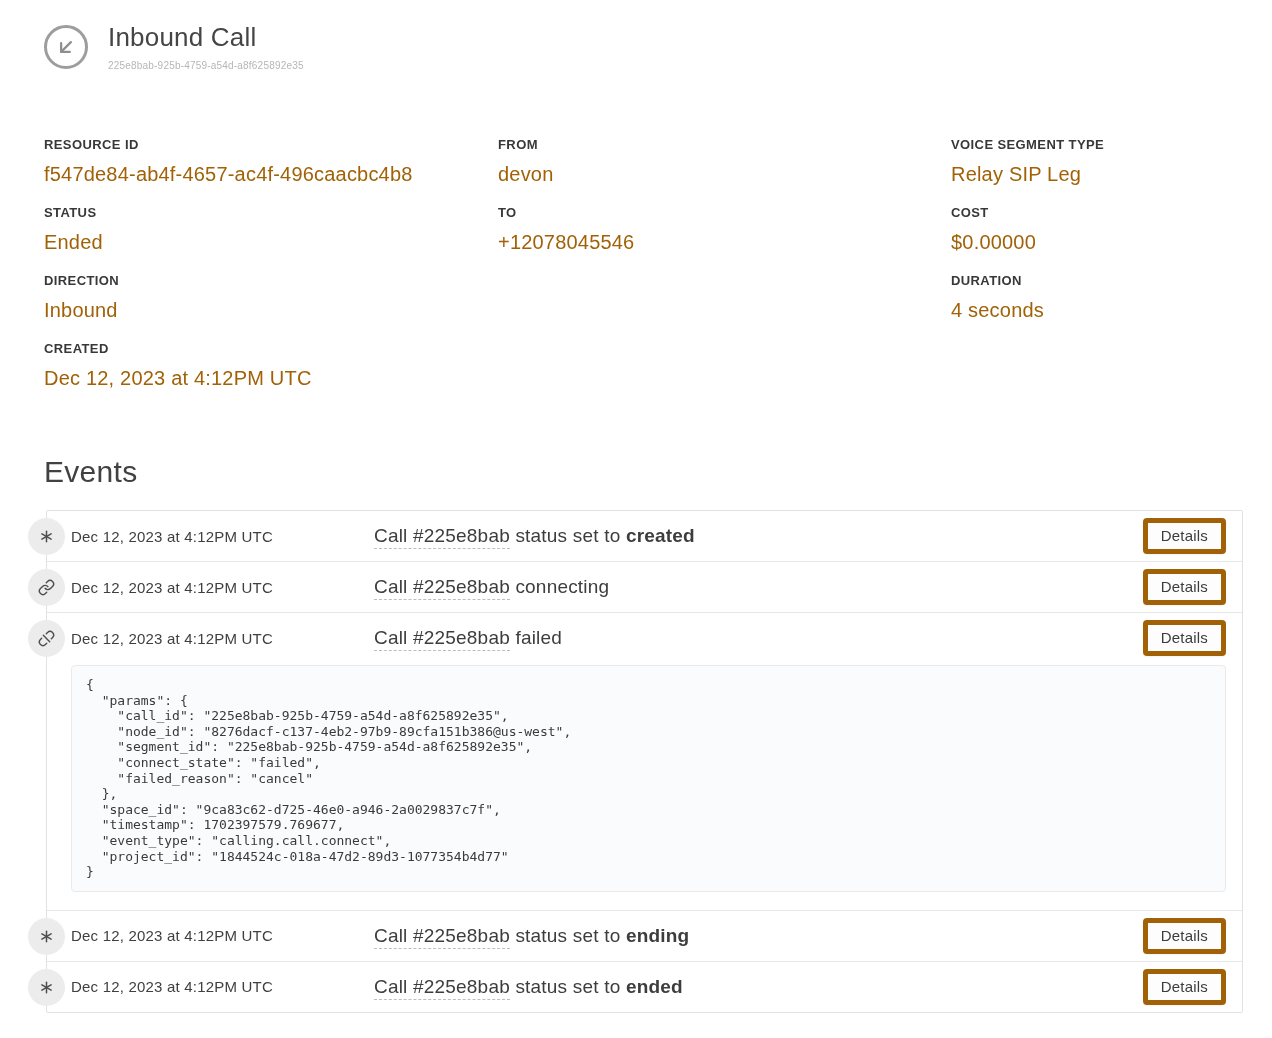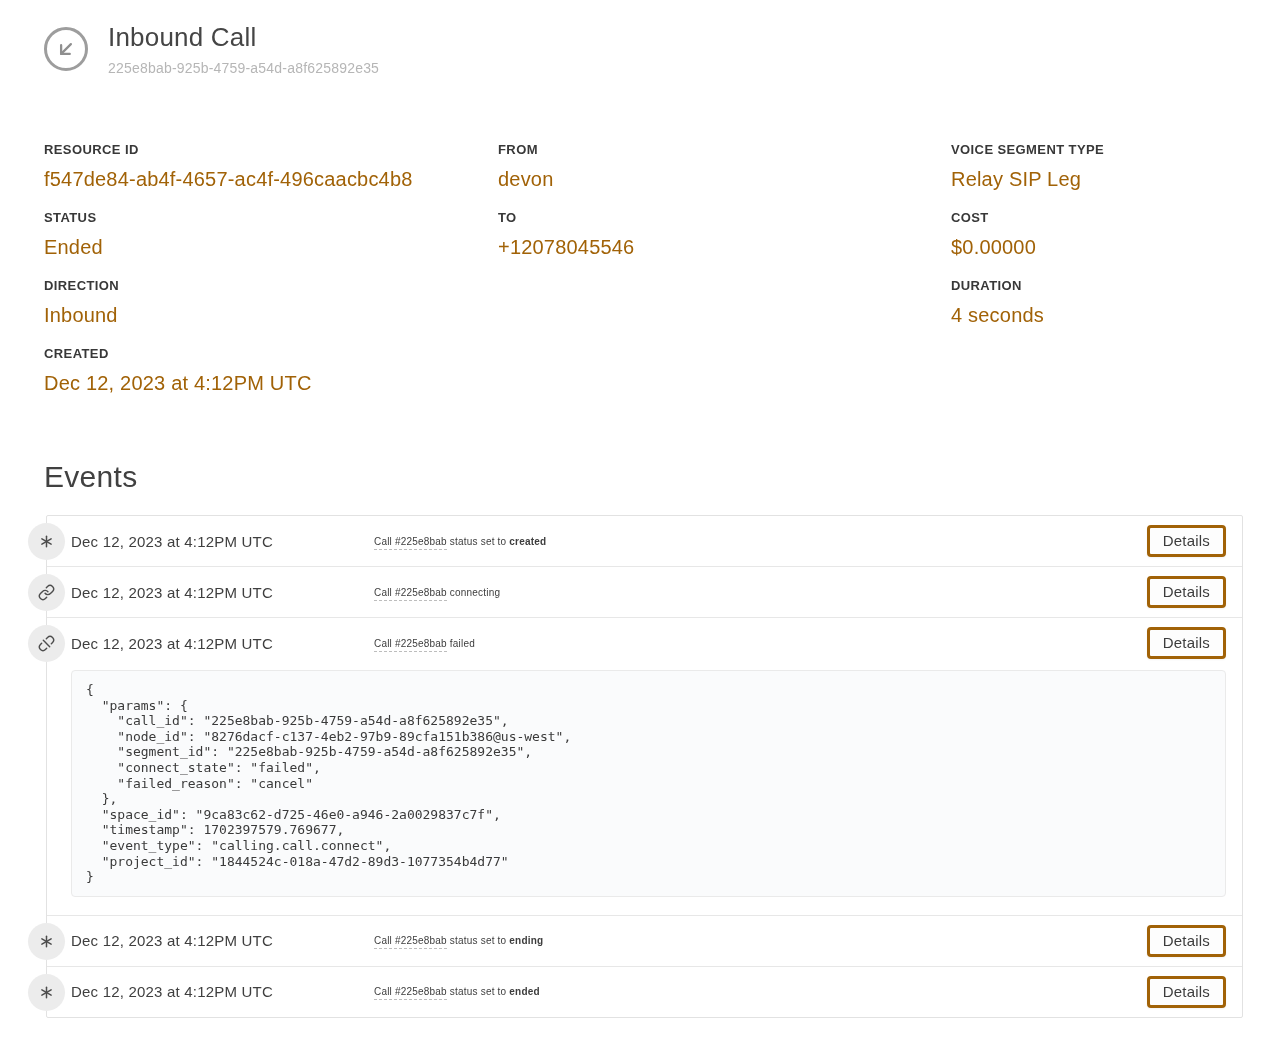--- a/index.html
+++ b/index.html
@@ -27,21 +27,21 @@
   }
   .header-text { margin-left: 20px; }
   .page-title {
     font-size: 26px;
     font-weight: 500;
     color: #454545;
     letter-spacing: 0.2px;
   }
   .page-subtitle {
     margin-top: 7px;
-    font-size: 14px;
+    font-size: 10px;
     color: #b6b6b6;
     letter-spacing: 0.2px;
   }
 
   
   .details-grid {
     margin-top: 66px;
     display: grid;
     grid-template-columns: 408px 407px auto;
     gap: 46px;
@@ -99,39 +99,39 @@
   }
   .event-timestamp {
     width: 303px;
     flex: 0 0 303px;
     font-size: 15px;
     color: #3f3f3f;
     letter-spacing: 0.2px;
   }
   .event-message {
     flex: 1 1 auto;
-    font-size: 10px;
+    font-size: 19px;
     color: #3d3d3d;
     letter-spacing: 0.2px;
   }
   .event-link {
     color: #3d3d3d;
     text-decoration: none;
     border-bottom: 1px dashed #bdbdbd;
     padding-bottom: 2px;
     cursor: pointer;
   }
   .event-bold { font-weight: 700; }
   .details-button {
     flex: 0 0 auto;
     font-family: "Liberation Sans", sans-serif;
     font-size: 15px;
     color: #3c3c3c;
     background: #fdfdfd;
-    border: 3px solid #a16207;
+    border: 5px solid #a16207;
     border-radius: 4px;
     padding: 4px 13px 5px 13px;
     box-shadow: 0 1px 2px rgba(0,0,0,0.05);
     cursor: pointer;
     letter-spacing: 0.2px;
   }
   .event-payload {
     margin: 2px 0 18px 0;
     background: #fafbfc;
     border: 1px solid #eaeaea;

